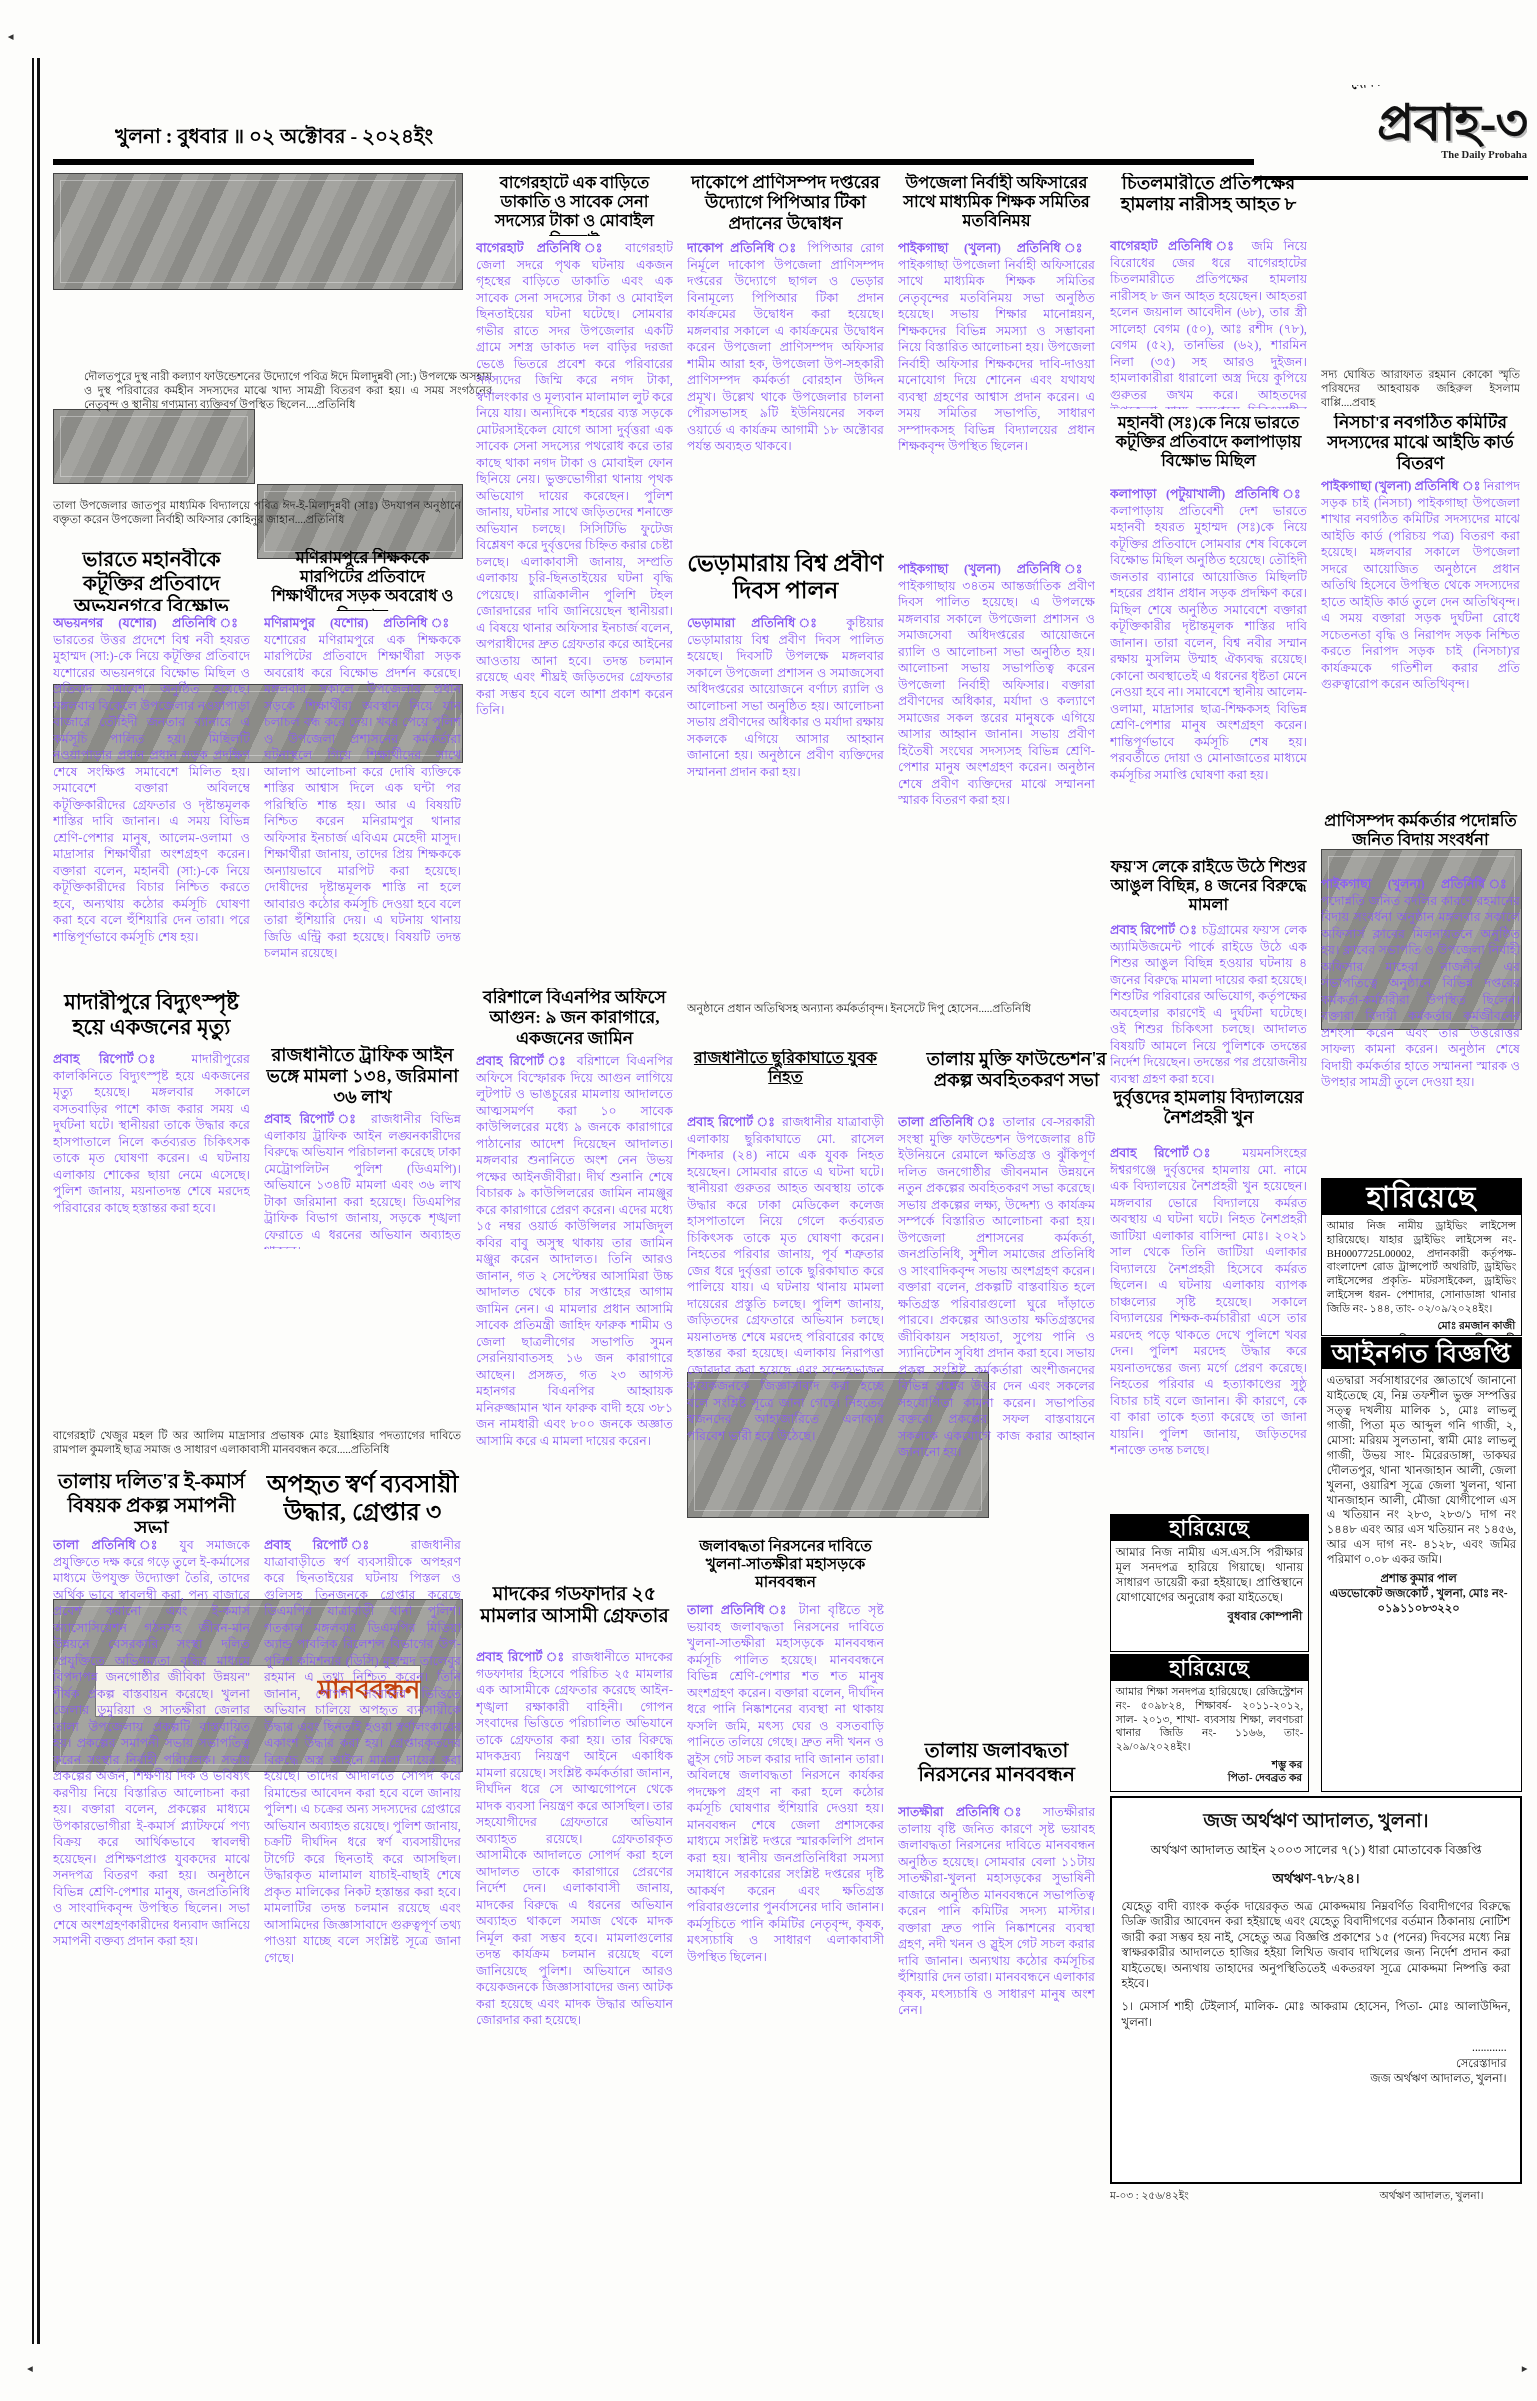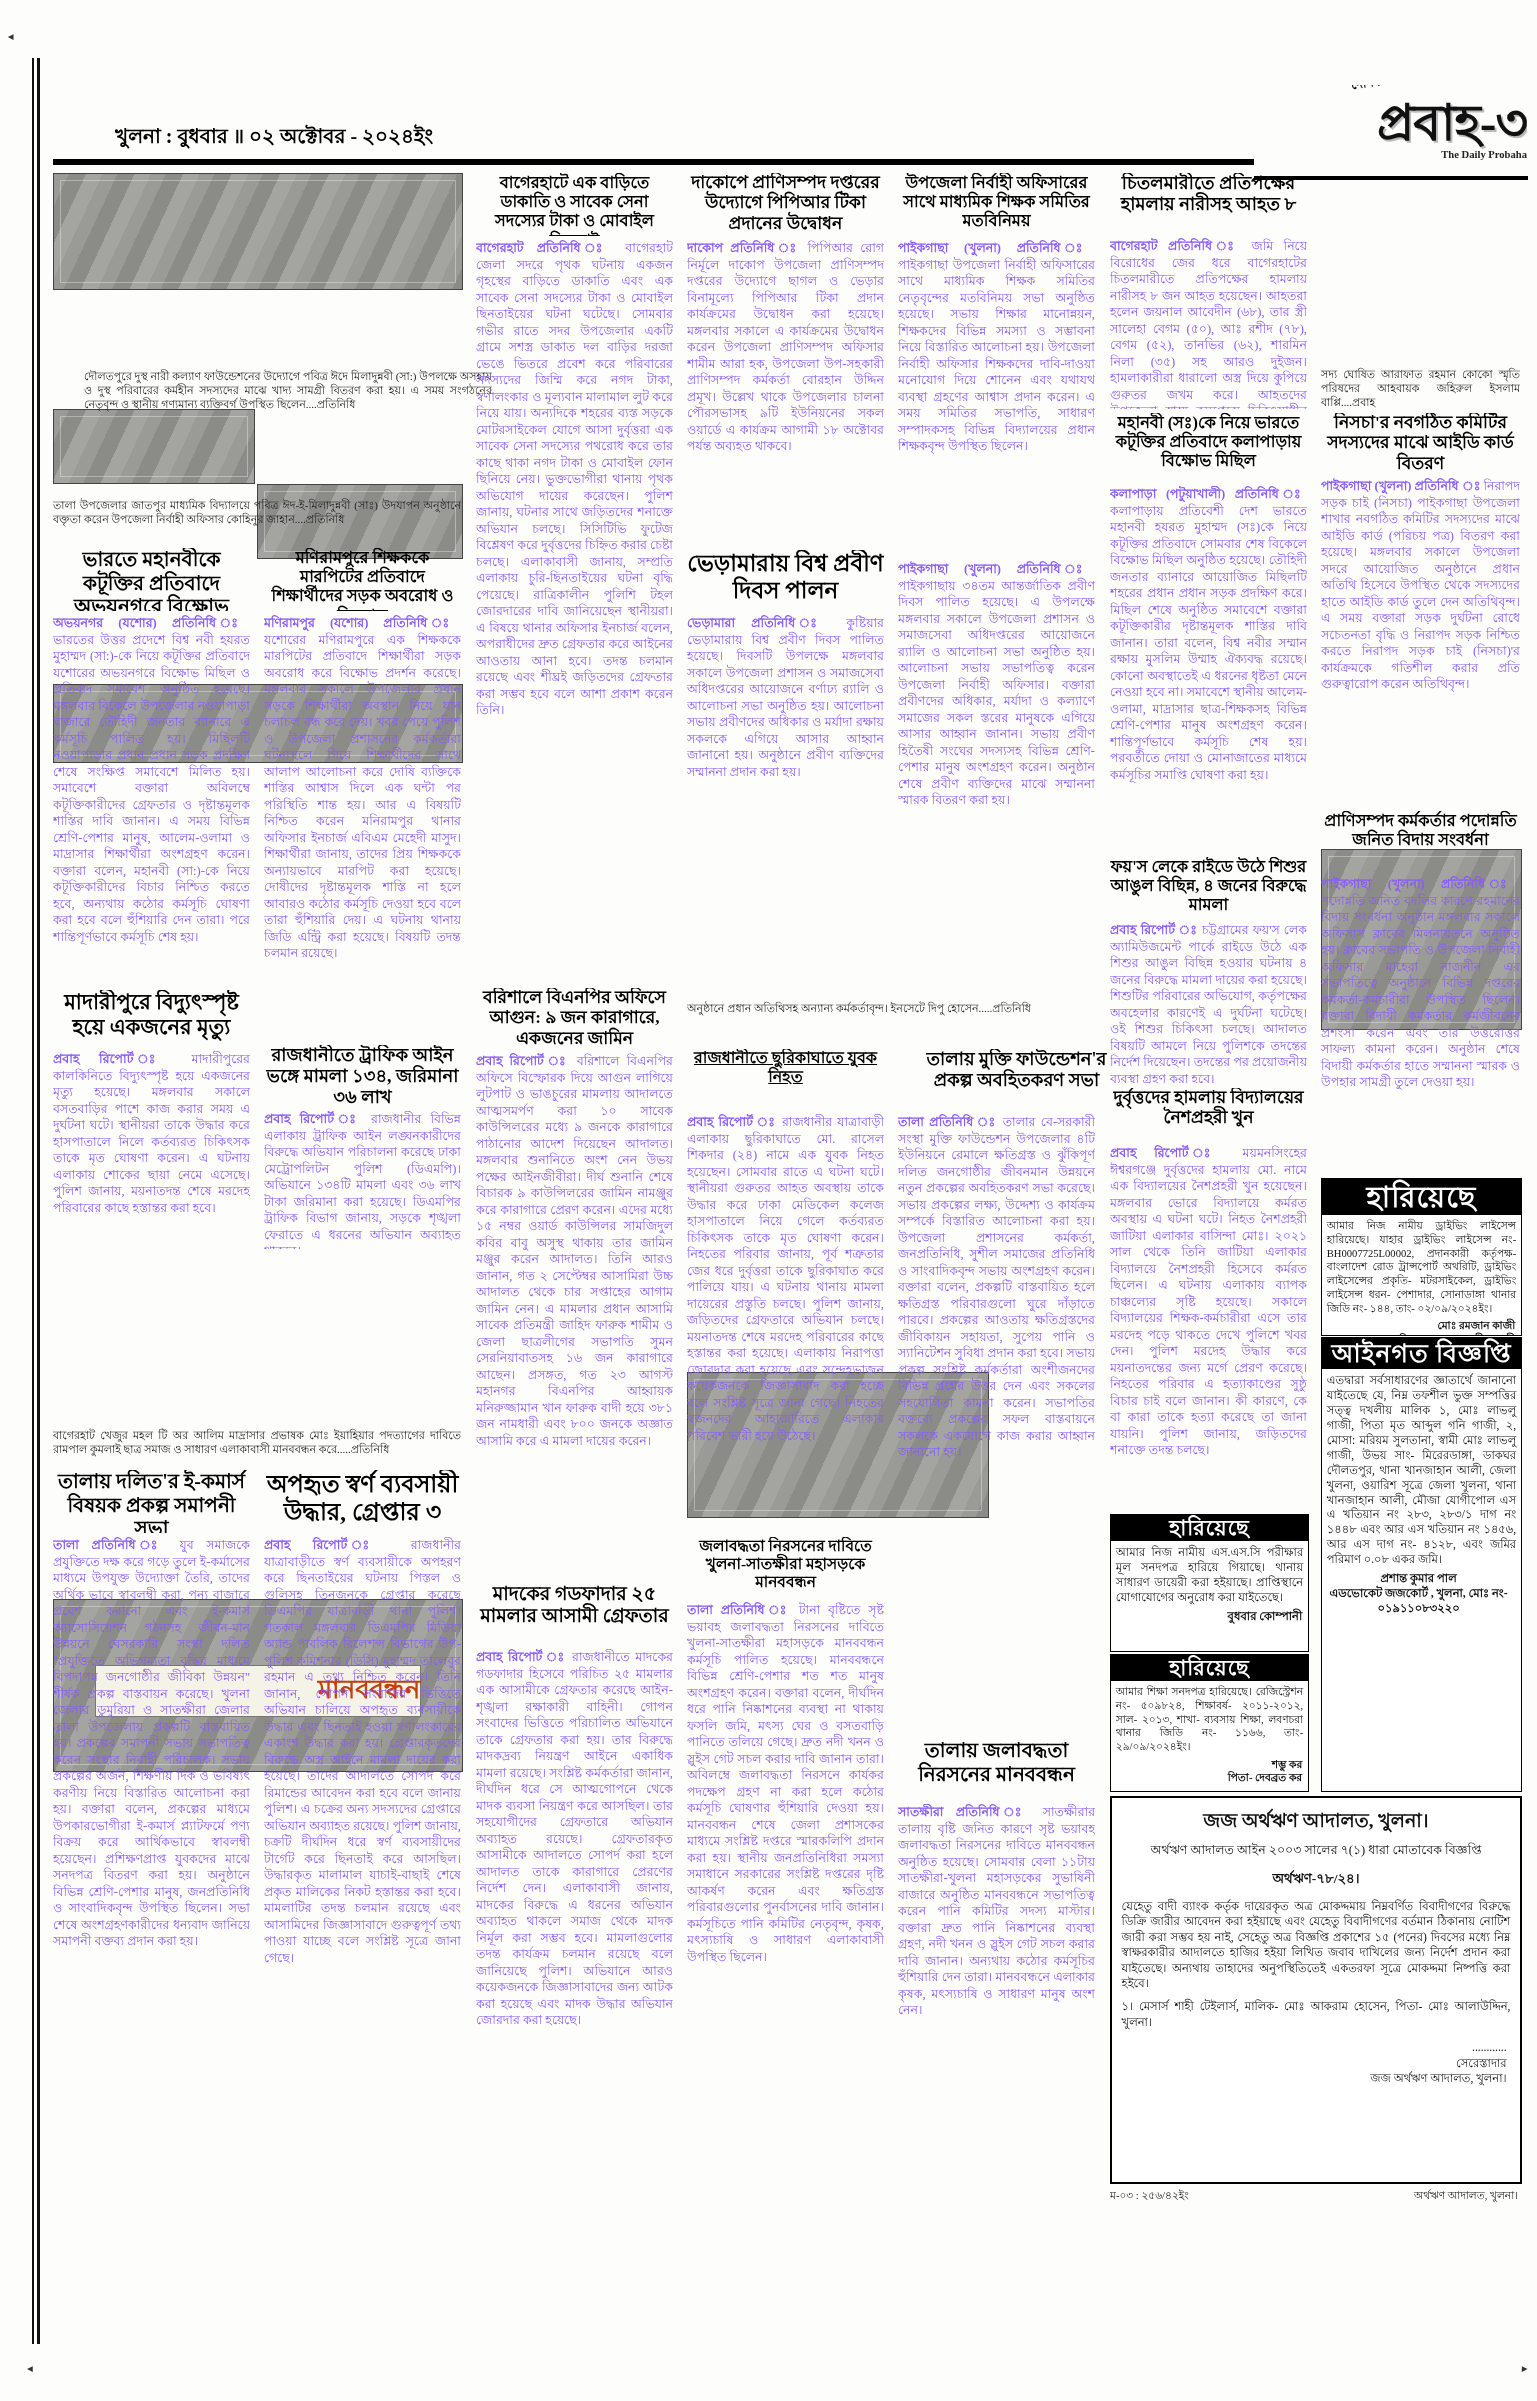--- a/index.html
+++ b/index.html
@@ -230,21 +230,21 @@
     <div class="court-title">জজ অর্থঋণ আদালত, খুলনা।</div>
     <div class="court-sub">অর্থঋণ আদালত আইন ২০০৩ সালের ৭(১) ধারা মোতাবেক বিজ্ঞপ্তি</div>
     <div class="court-case">অর্থঋণ-৭৮/২৪।</div>
     <div class="court-body">যেহেতু বাদী ব্যাংক কর্তৃক দায়েরকৃত অত্র মোকদ্দমায় নিম্নবর্ণিত বিবাদীগণের বিরুদ্ধে ডিক্রি জারীর আবেদন করা হইয়াছে এবং যেহেতু বিবাদীগণের বর্তমান ঠিকানায় নোটিশ জারী করা সম্ভব হয় নাই, সেহেতু অত্র বিজ্ঞপ্তি প্রকাশের ১৫ (পনের) দিবসের মধ্যে নিম্ন স্বাক্ষরকারীর আদালতে হাজির হইয়া লিখিত জবাব দাখিলের জন্য নির্দেশ প্রদান করা যাইতেছে। অন্যথায় তাহাদের অনুপস্থিতিতেই একতরফা সূত্রে মোকদ্দমা নিষ্পত্তি করা হইবে।</div>
     <div class="court-body">১। মেসার্স শাহী টেইলার্স, মালিক- মোঃ আকরাম হোসেন, পিতা- মোঃ আলাউদ্দিন, খুলনা।</div>
     <div class="court-sign">
       ............<br><span>সেরেস্তাদার</span><br><span>জজ অর্থঋণ আদালত, খুলনা।</span>
     </div>
   </div>
   <div class="block smallfoot" style="left:1110px;top:2188px;width:192px;height:17.3px;">ম-০৩ : ২৫৬/৪২ইং</div>
-  <div class="block smallfoot" style="left:1345px;top:2188px;width:173px;height:17.3px;text-align:right;">অর্থঋণ আদালত, খুলনা।</div>
+  <div class="block smallfoot" style="left:1345px;top:2188px;width:173px;height:17.3px;text-align:center;">অর্থঋণ আদালত, খুলনা।</div>
 
   <div class="block photo" style="left:1321px;top:184px;width:199px;height:179px;">
       <div class="inner-frame"></div>
     </div>
   <div class="block caption" style="left:1321px;top:367px;width:199px;height:42px;">সদ্য ঘোষিত আরাফাত রহমান কোকো স্মৃতি পরিষদের আহবায়ক জহিরুল ইসলাম বাপ্পি....প্রবাহ</div>
 
   <div class="block headline" style="left:1321px;top:413px;width:199px;height:61px;font-size:17.3px;">নিসচা'র নবগঠিত কমিটির সদস্যদের মাঝে আইডি কার্ড বিতরণ</div>
   <div class="block bodytext" style="left:1321px;top:478px;width:199px;height:329px;">
     <b class="byline">পাইকগাছা (খুলনা) প্রতিনিধি ঃ</b>
     <span>নিরাপদ সড়ক চাই (নিসচা) পাইকগাছা উপজেলা শাখার নবগঠিত কমিটির সদস্যদের মাঝে আইডি কার্ড (পরিচয় পত্র) বিতরণ করা হয়েছে। মঙ্গলবার সকালে উপজেলা সদরে আয়োজিত অনুষ্ঠানে প্রধান অতিথি হিসেবে উপস্থিত থেকে সদস্যদের হাতে আইডি কার্ড তুলে দেন অতিথিবৃন্দ। এ সময় বক্তারা সড়ক দুর্ঘটনা রোধে সচেতনতা বৃদ্ধি ও নিরাপদ সড়ক নিশ্চিত করতে নিরাপদ সড়ক চাই (নিসচা)'র কার্যক্রমকে গতিশীল করার প্রতি গুরুত্বারোপ করেন অতিথিবৃন্দ।</span>

